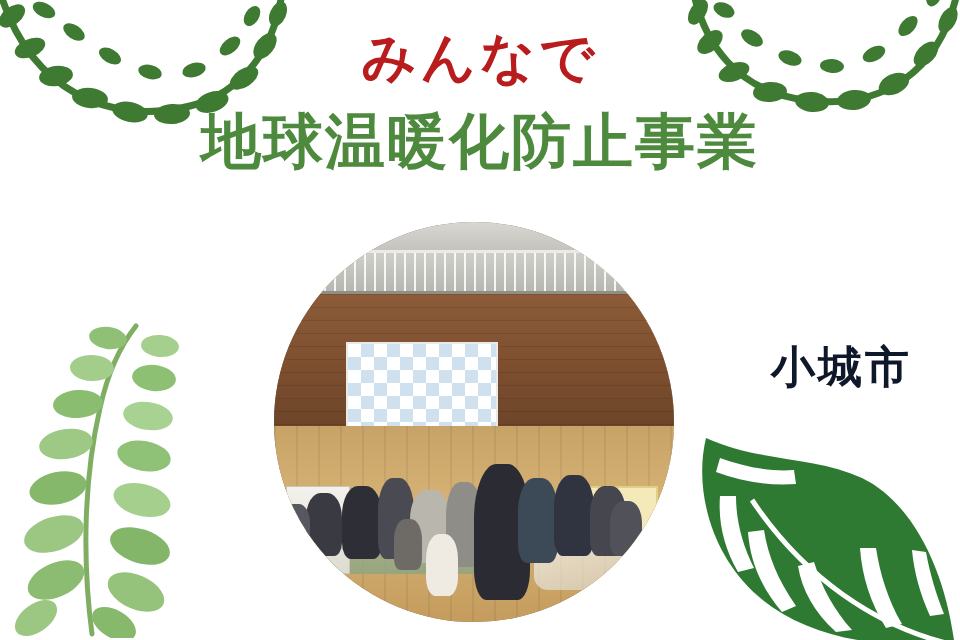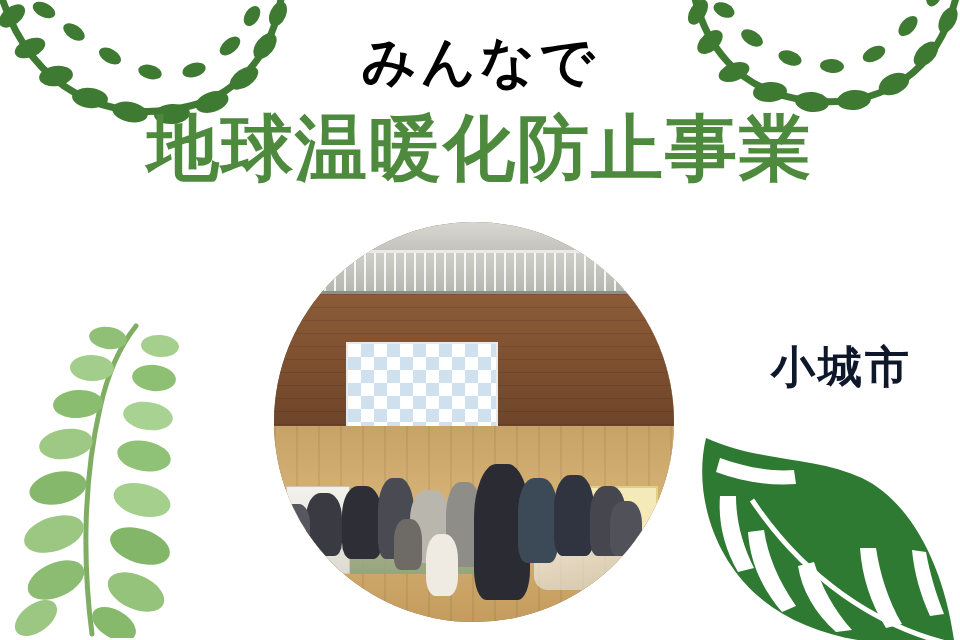--- a/index.html
+++ b/index.html
@@ -24,30 +24,30 @@
   
   .title-block {
     position: absolute;
     top: 28px;
     left: 0;
     width: 960px;
     text-align: center;
     z-index: 6;
   }
   .title-line1 {
-    font-family: Liberation Sans, sans-serif;
+    font-family: Liberation Mono, monospace;
     font-size: 54px;
     font-weight: 700;
     letter-spacing: 4px;
-    color: #000000;
+    color: #b91c1c;
     line-height: 1.25;
   }
   .title-line2 {
     font-family: "DejaVu Sans", sans-serif;
-    font-size: 72px;
+    font-size: 60px;
     font-weight: 700;
     letter-spacing: 2px;
     color: #4e8a3e;
     line-height: 1.3;
     margin-top: 6px;
   }
 
   
   .city-name {
     position: absolute;

